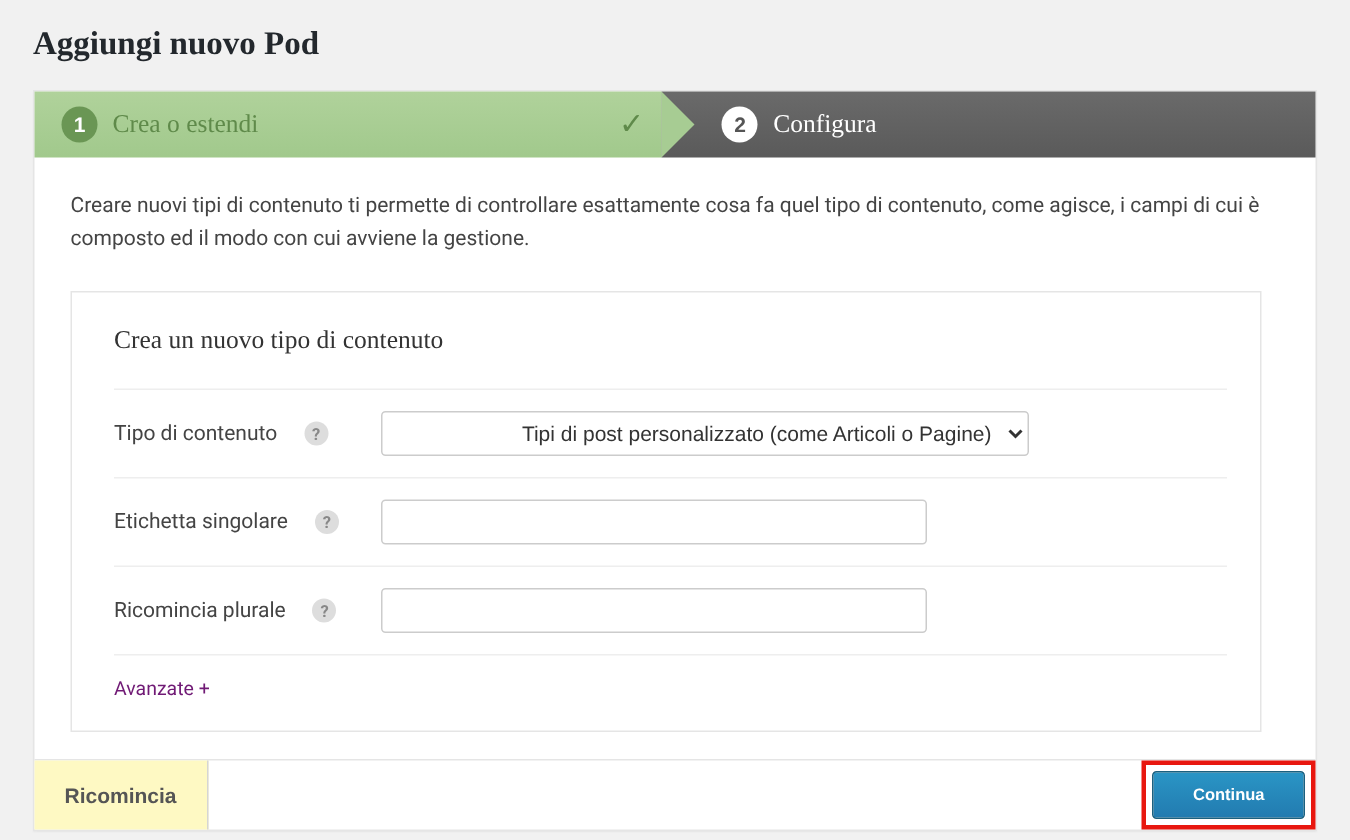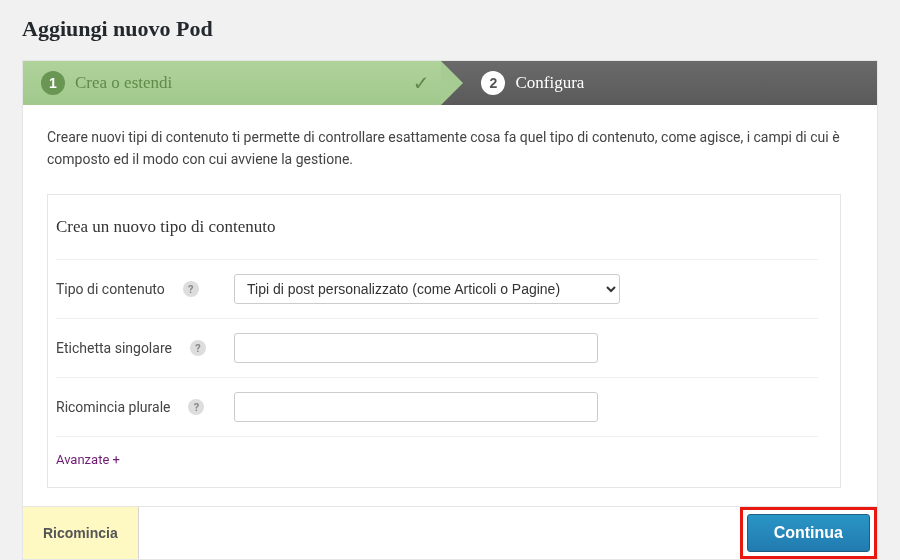--- a/index.html
+++ b/index.html
@@ -93,21 +93,21 @@
     }
     .intro {
       padding: 22px 24px 24px 24px;
       color: #444;
       font-size: 14px;
       line-height: 1.55;
     }
     .form-panel {
       margin: 0 36px 18px 24px;
       border: 1px solid #e5e5e5;
-      padding: 22px 22px 14px 8px;
+      padding: 22px 22px 14px 28px;
     }
     .form-panel h3 {
       font-family: Georgia, "Times New Roman", serif;
       font-weight: 400;
       font-size: 17px;
       color: #333;
       margin-bottom: 22px;
     }
     .field-row {
       display: flex;
@@ -143,21 +143,22 @@
     .field-control input[type="text"] {
       font-size: 14px;
       padding: 4px 8px;
       border: 1px solid #ccc;
       border-radius: 3px;
       background: #fff;
       color: #333;
       height: 30px;
     }
     .field-control select {
-      width: 386px;
+      width: 432px;
+      text-align: right;
     }
     .field-control input[type="text"] {
       width: 364px;
     }
     .advanced-row {
       border-top: 1px solid #eee;
       padding: 14px 0 6px 0;
     }
     .advanced-link {
       color: #701a75;
@@ -183,21 +184,21 @@
     .footer-spacer { flex: 1; }
     .btn-continue-wrap {
       border: 3px solid #e8170f;
       padding: 4px;
       display: flex;
     }
     .btn-continue {
       background: linear-gradient(to bottom, #2a95c5, #227bb0);
       border: 1px solid #1b607f;
       color: #fff;
-      font-size: 16px;
+      font-size: 11px;
       font-weight: 600;
       padding: 9px 26px;
       border-radius: 3px;
       cursor: pointer;
     }
   </style>
 </head>
 <body>
 
 <div class="wrap">

